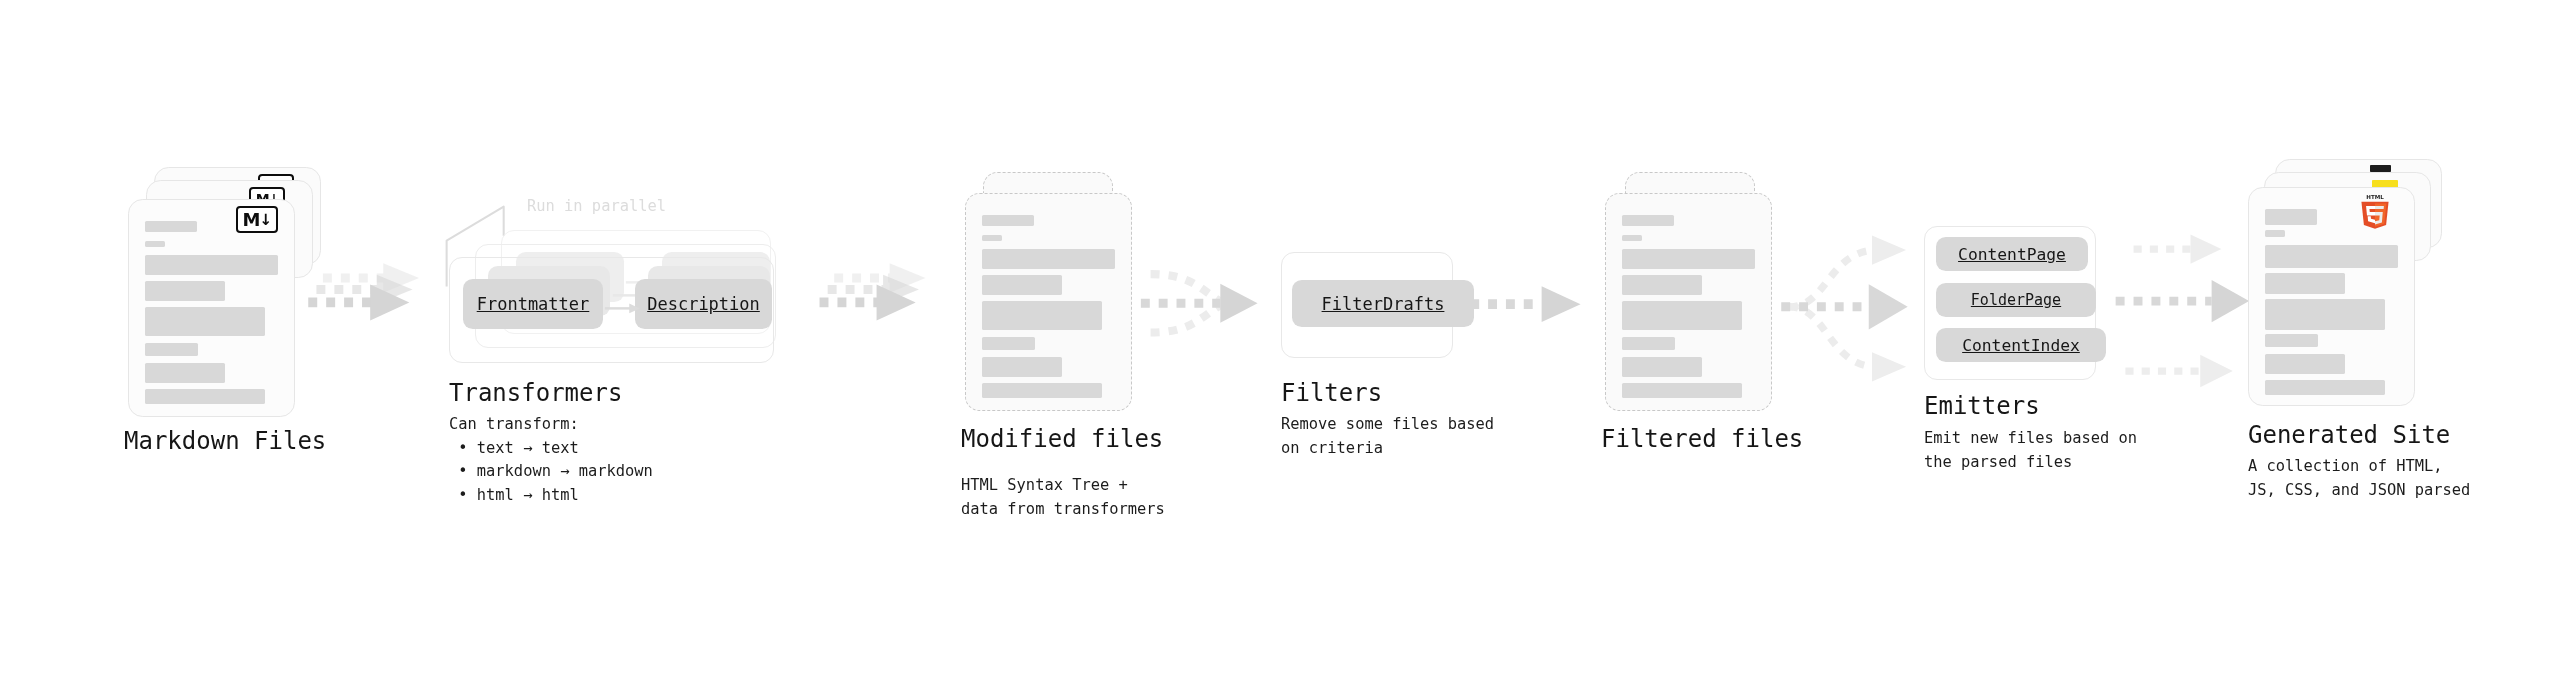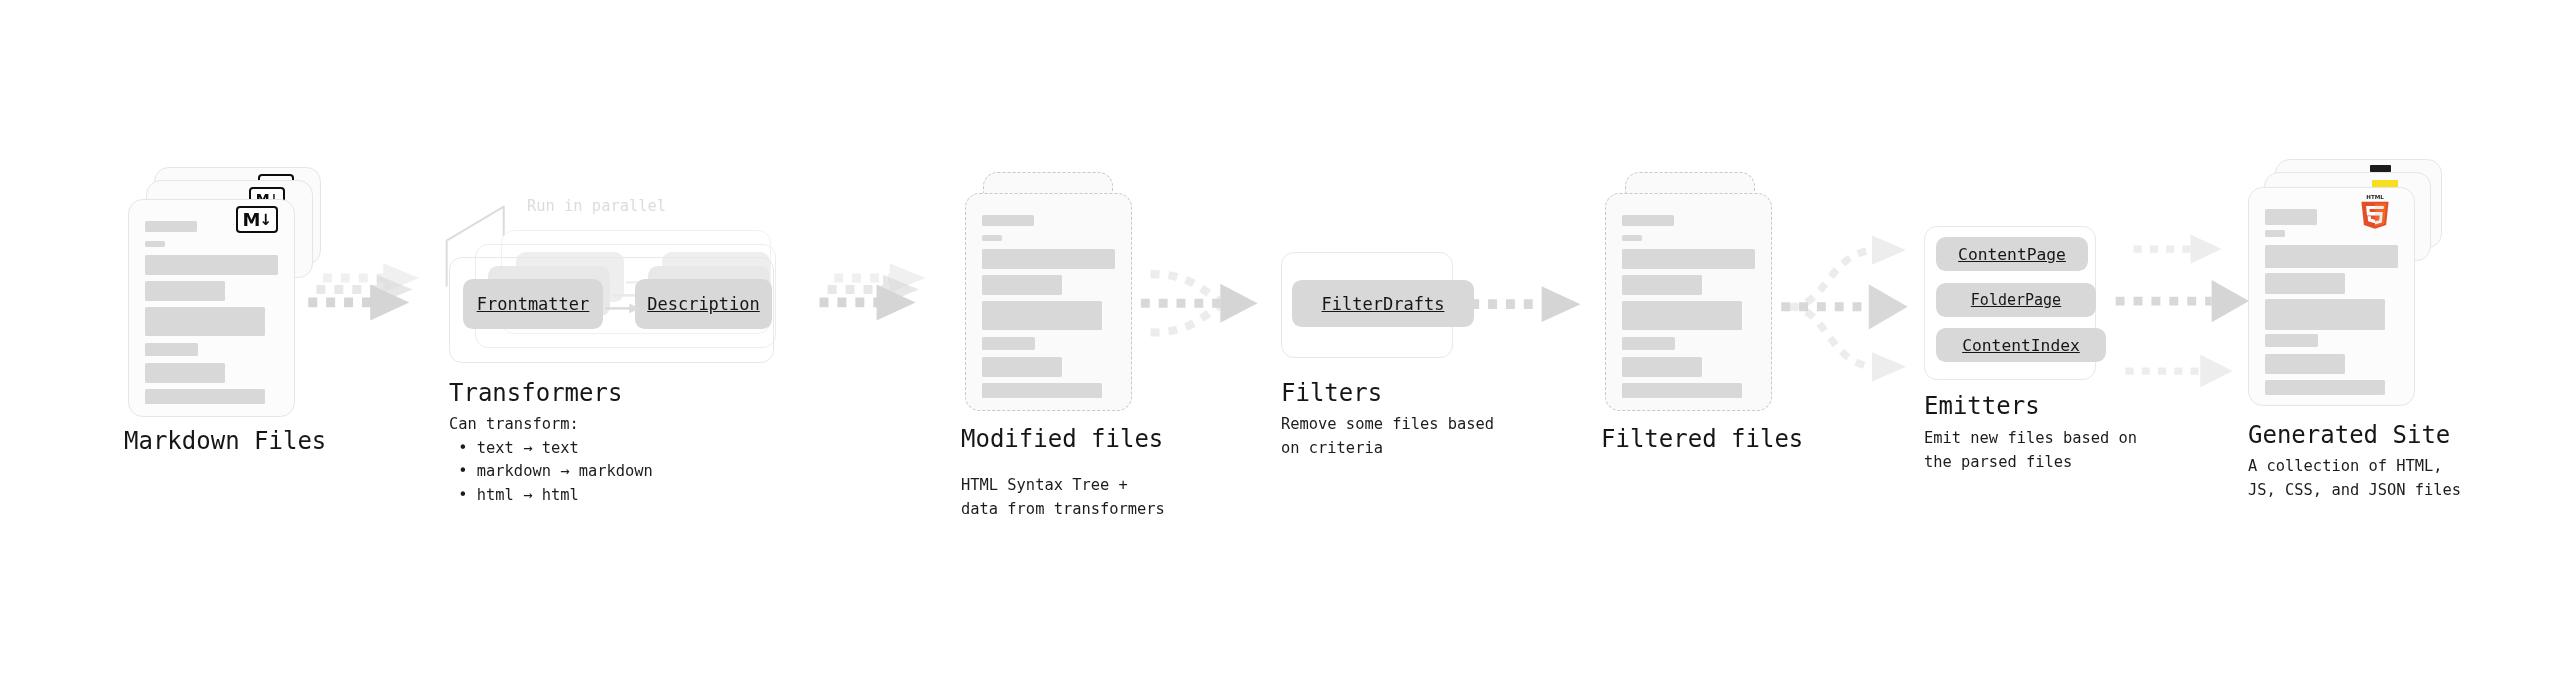--- a/index.html
+++ b/index.html
@@ -333,17 +333,17 @@
     <svg class="html5" width="34" height="37" viewBox="0 0 52 60" style="left:2358px; top:193px;">
       <text x="26" y="9" font-family="DejaVu Sans, Liberation Sans, sans-serif" font-size="9" font-weight="700" fill="#1c1c1c" text-anchor="middle">HTML</text>
       <path d="M 4 14 L 48 14 L 44 52 L 26 58 L 8 52 Z" fill="#e44d26"></path>
       <path d="M 26 17 L 44.5 17 L 41.2 50 L 26 54.6 Z" fill="#f16529"></path>
       <path d="M 26 31 L 17.5 31 L 17 26 L 26 26 L 26 21 L 11.5 21 L 13 36.5 L 26 36.5 Z M 26 43.5 L 19.5 41.8 L 19.1 37.5 L 14.1 37.5 L 14.8 46 L 26 49 Z" fill="#ffffff"></path>
       <path d="M 26 31 L 26 36.5 L 33.6 36.5 L 32.9 44 L 26 45.8 L 26 51 L 37.2 48 L 38.6 31 Z M 26 21 L 26 26 L 40 26 L 40.4 21 Z" fill="#ebebeb"></path>
     </svg>
 
     <div class="stage-title" style="left:2248px; top:421px;">Generated Site</div>
     <div class="stage-sub" style="left:2248px; top:455px;">A collection of HTML,
-JS, CSS, and JSON files</div>
+JS, CSS, and JSON parsed</div>
   </div>
 
 </div>
 
 
 </body></html>

